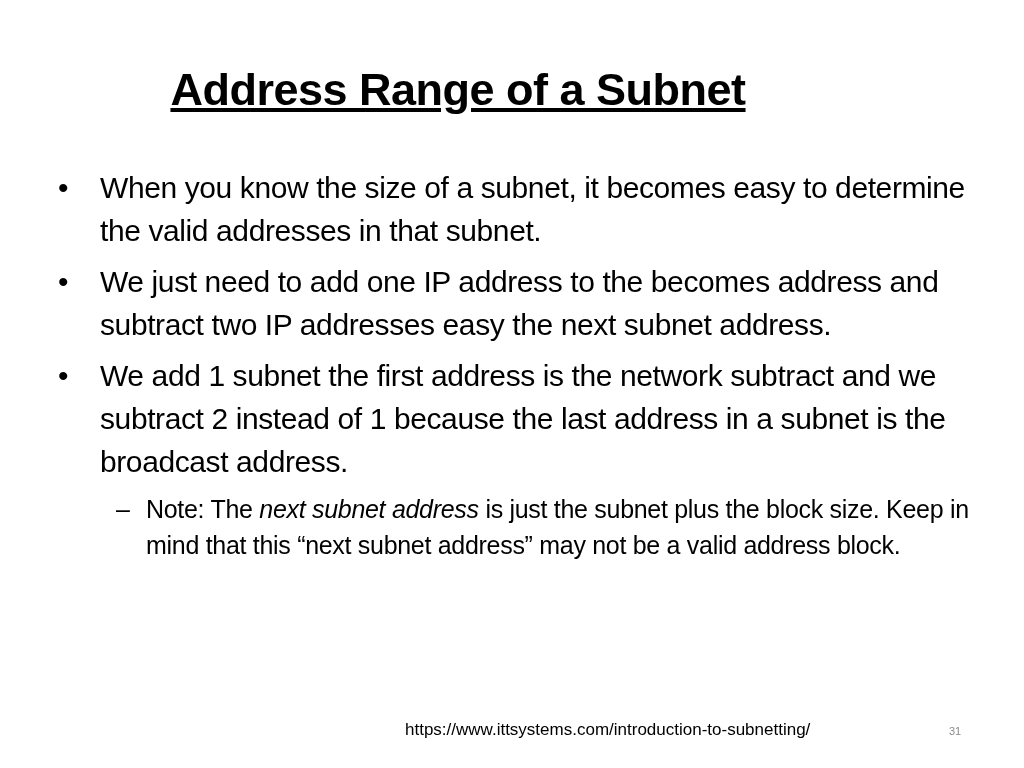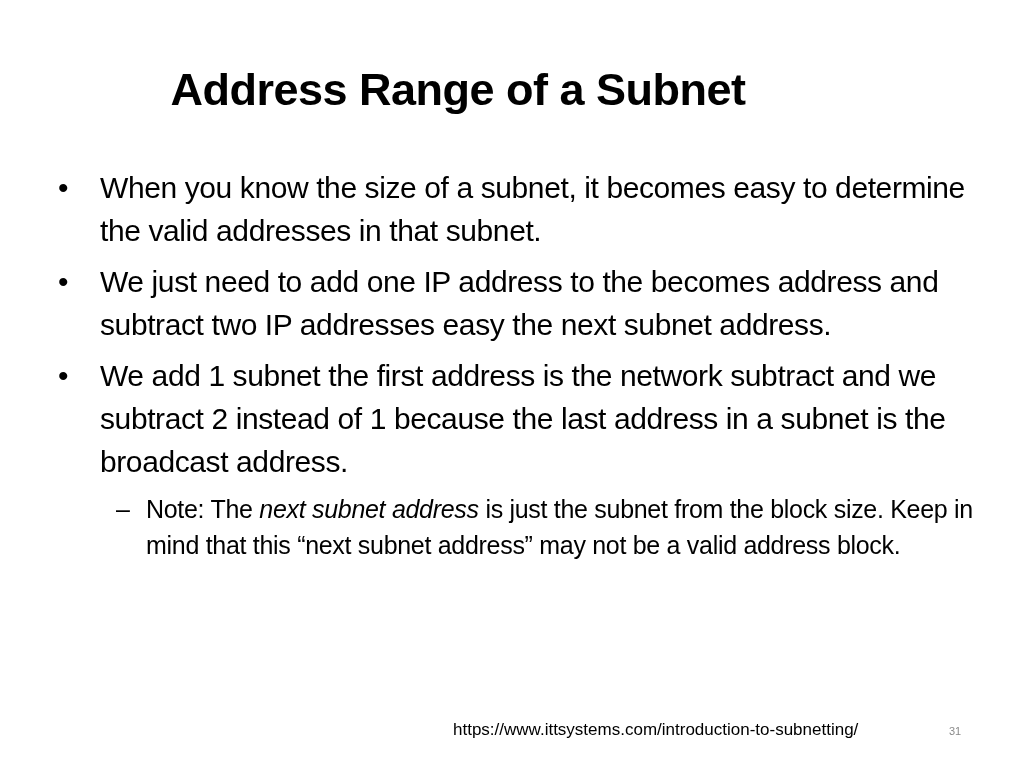--- a/index.html
+++ b/index.html
@@ -2,29 +2,29 @@
 <html><head>
   <meta charset="utf-8">
   <style>
     html, body { margin: 0; padding: 0; }
     body {
       width: 1024px; height: 768px; background: #ffffff; position: relative; overflow: hidden;
       font-family: "Liberation Sans", sans-serif; color: #000;
     }
     .title {
       position: absolute; left: 0; top: 64px; width: 916px; text-align: center;
-      font-size: 45px; font-weight: bold; letter-spacing: -0.5px;
+      font-size: 45px; font-weight: bold; letter-spacing: -0.5px; text-decoration: underline;
     }
     .body-list { position: absolute; left: 58px; top: 166px; width: 920px; }
     .bullet-item { position: relative; padding-left: 42px; font-size: 30px; line-height: 43px; margin-bottom: 8px; letter-spacing: -0.4px; }
     .bullet-dot { position: absolute; left: 0; top: 0; width: 30px; }
     .sub-item { position: relative; padding-left: 30px; margin-left: 58px; font-size: 25px; line-height: 36px; letter-spacing: -0.3px; margin-top: 2px; }
     .dash { position: absolute; left: 0; top: 0; }
     b { font-weight: normal; }
-    .footer-link { position: absolute; left: 405px; top: 720px; font-size: 17px; margin-left: 48px; }
+    .footer-link { position: absolute; left: 405px; top: 720px; font-size: 17px; }
     .slide-num { position: absolute; left: 949px; top: 725px; font-size: 11px; color: #8a8a8a; }
   </style>
 </head>
 <body>
 
 <div>
   <div class="title">Address Range of a Subnet</div>
 
   <div class="body-list">
     <div class="bullet-item">
@@ -34,19 +34,19 @@
     <div class="bullet-item">
       <span class="bullet-dot">•</span>
       <span>We just need to </span><b>add one IP address</b><span> to the </span><b>becomes address</b><span> and </span><b>subtract two IP addresses</b><span> easy the </span><b>next subnet address</b><span>.</span>
     </div>
     <div class="bullet-item">
       <span class="bullet-dot">•</span>
       <span>We add </span><b>1</b><span> subnet the first address is the </span><b>network subtract</b><span> and we subtract </span><b>2</b><span> instead of </span><b>1</b><span> because the last address in a subnet is the </span><b>broadcast address</b><span>.</span>
     </div>
     <div class="sub-item">
       <span class="dash">–</span>
-      <b>Note</b><span>: The </span><i>next subnet address</i><span> is just the subnet from the block size. Keep in mind that this “next subnet address” may not be a valid address block.</span>
+      <b>Note</b><span>: The </span><i>next subnet address</i><span> is just the subnet plus the block size. Keep in mind that this “next subnet address” may not be a valid address block.</span>
     </div>
   </div>
 
   <a class="footer-link">https://www.ittsystems.com/introduction-to-subnetting/</a>
   <div class="slide-num">31</div>
 </div>
 
 </body></html>

